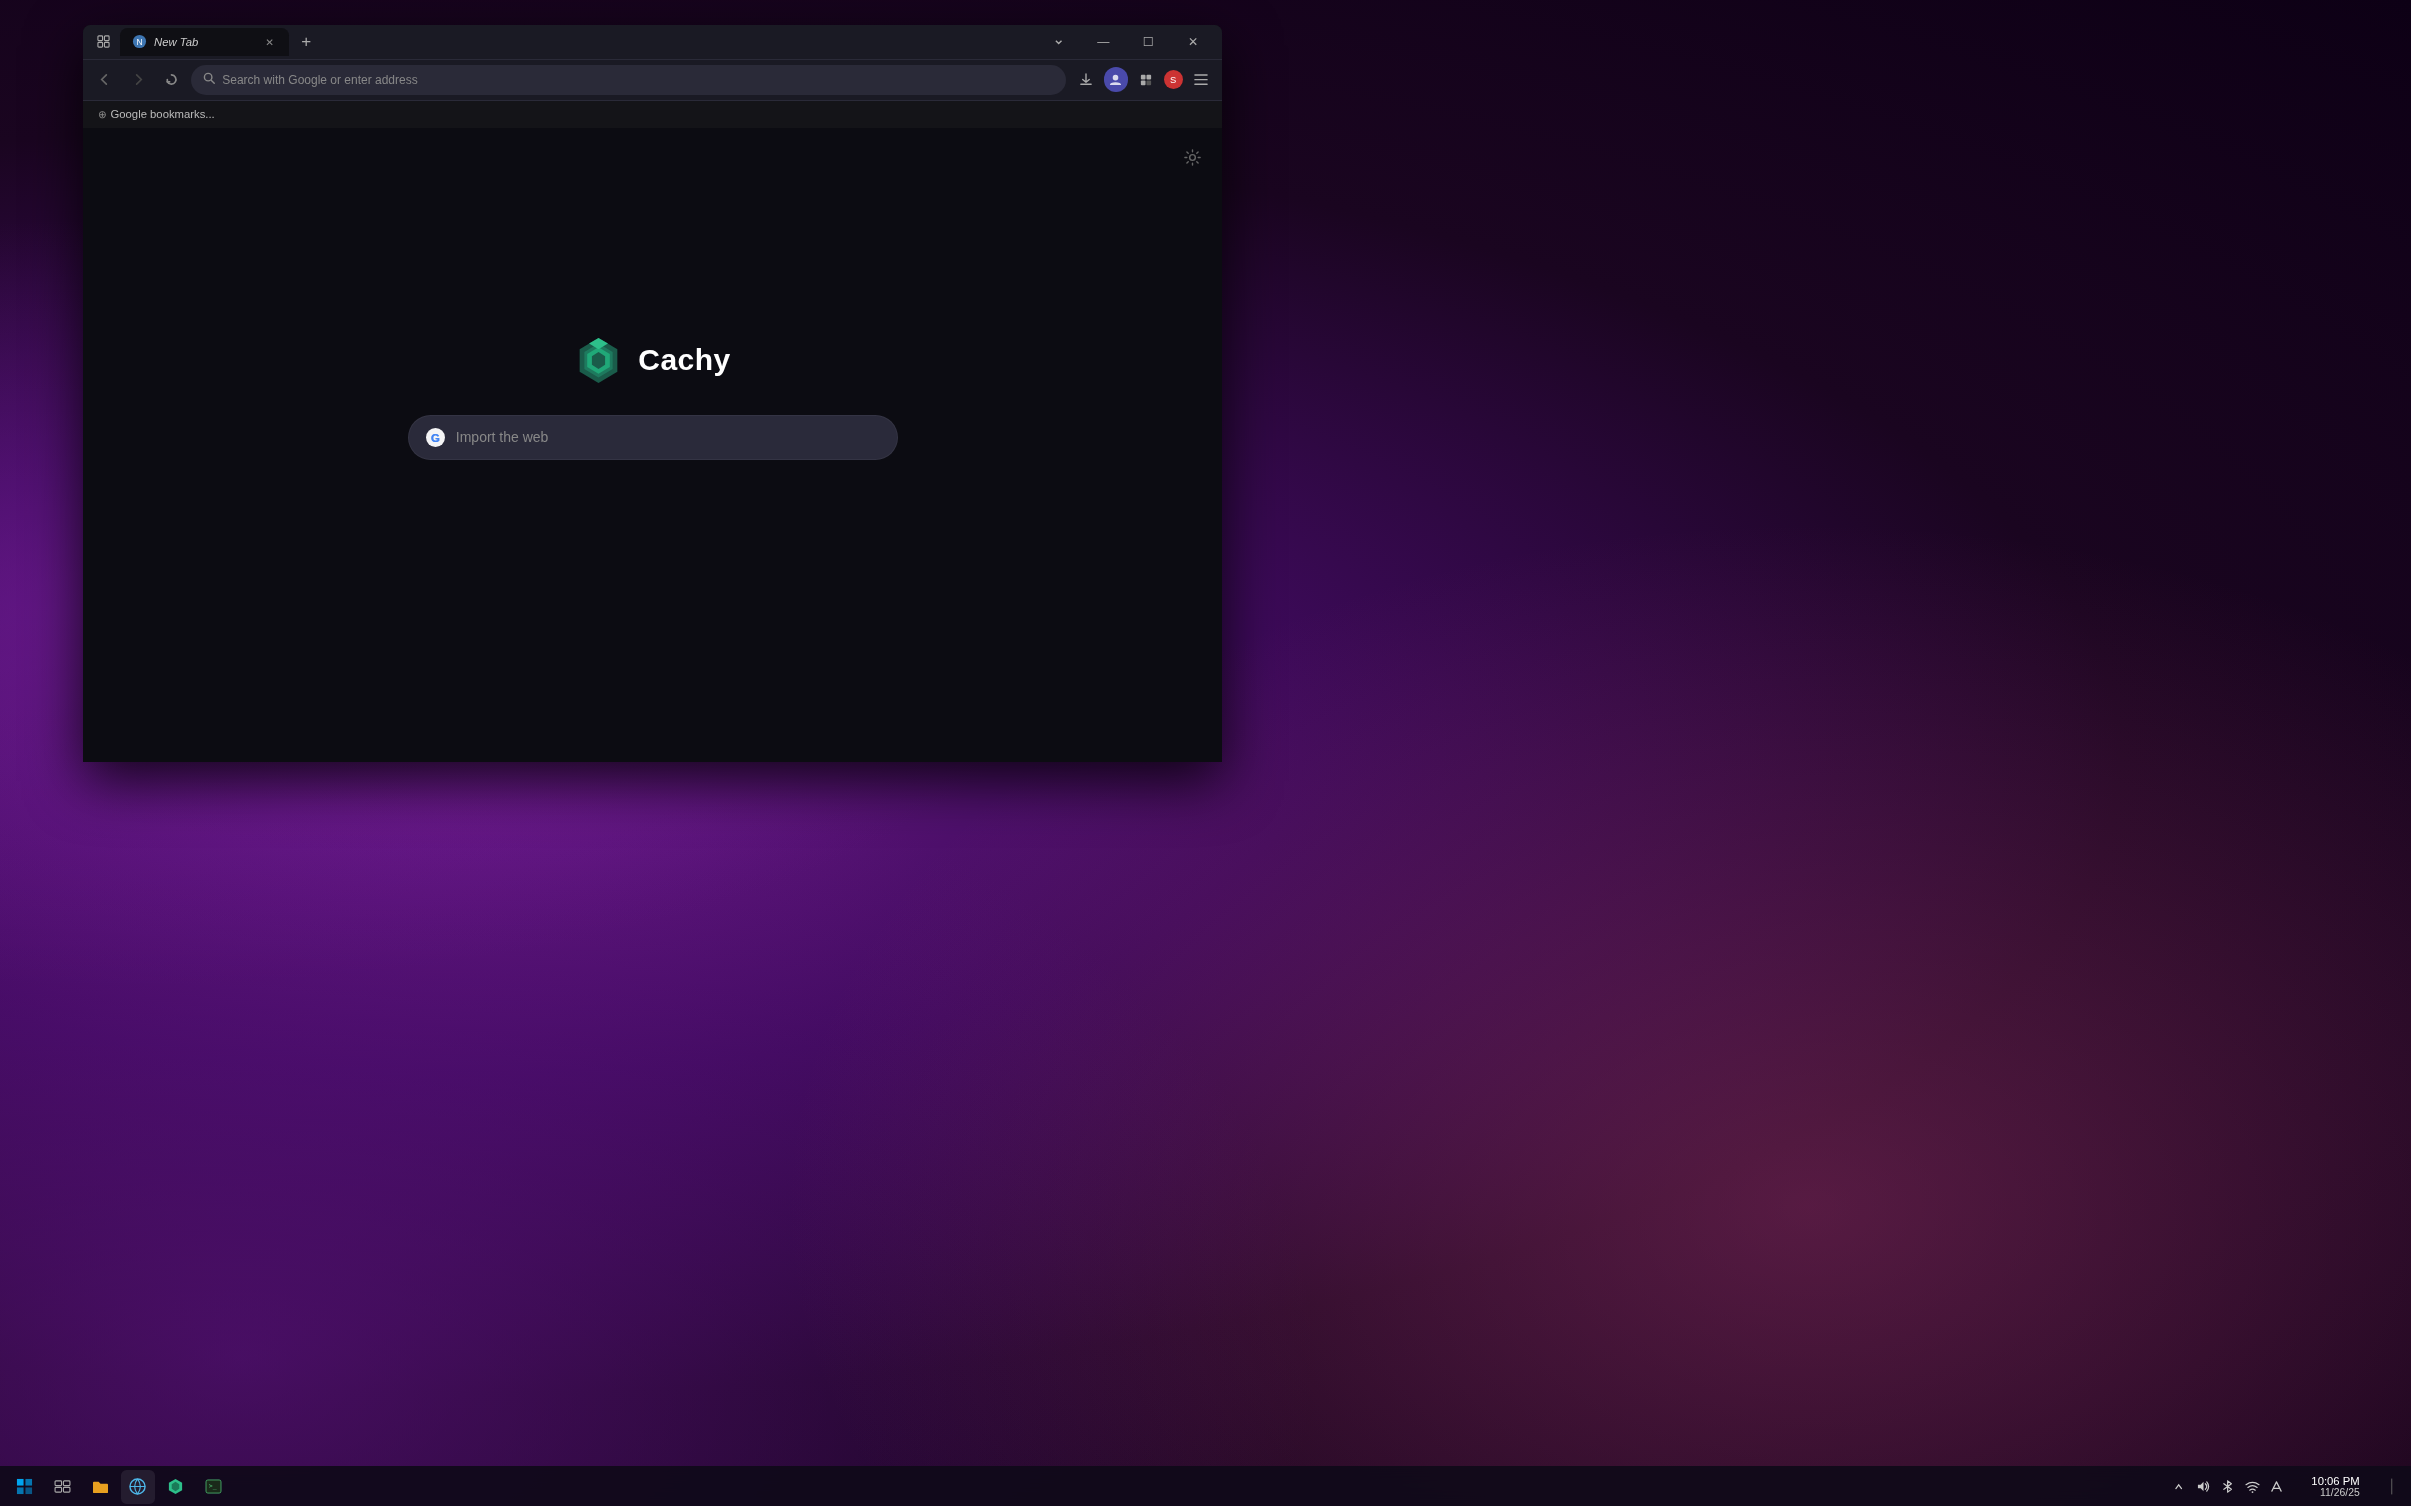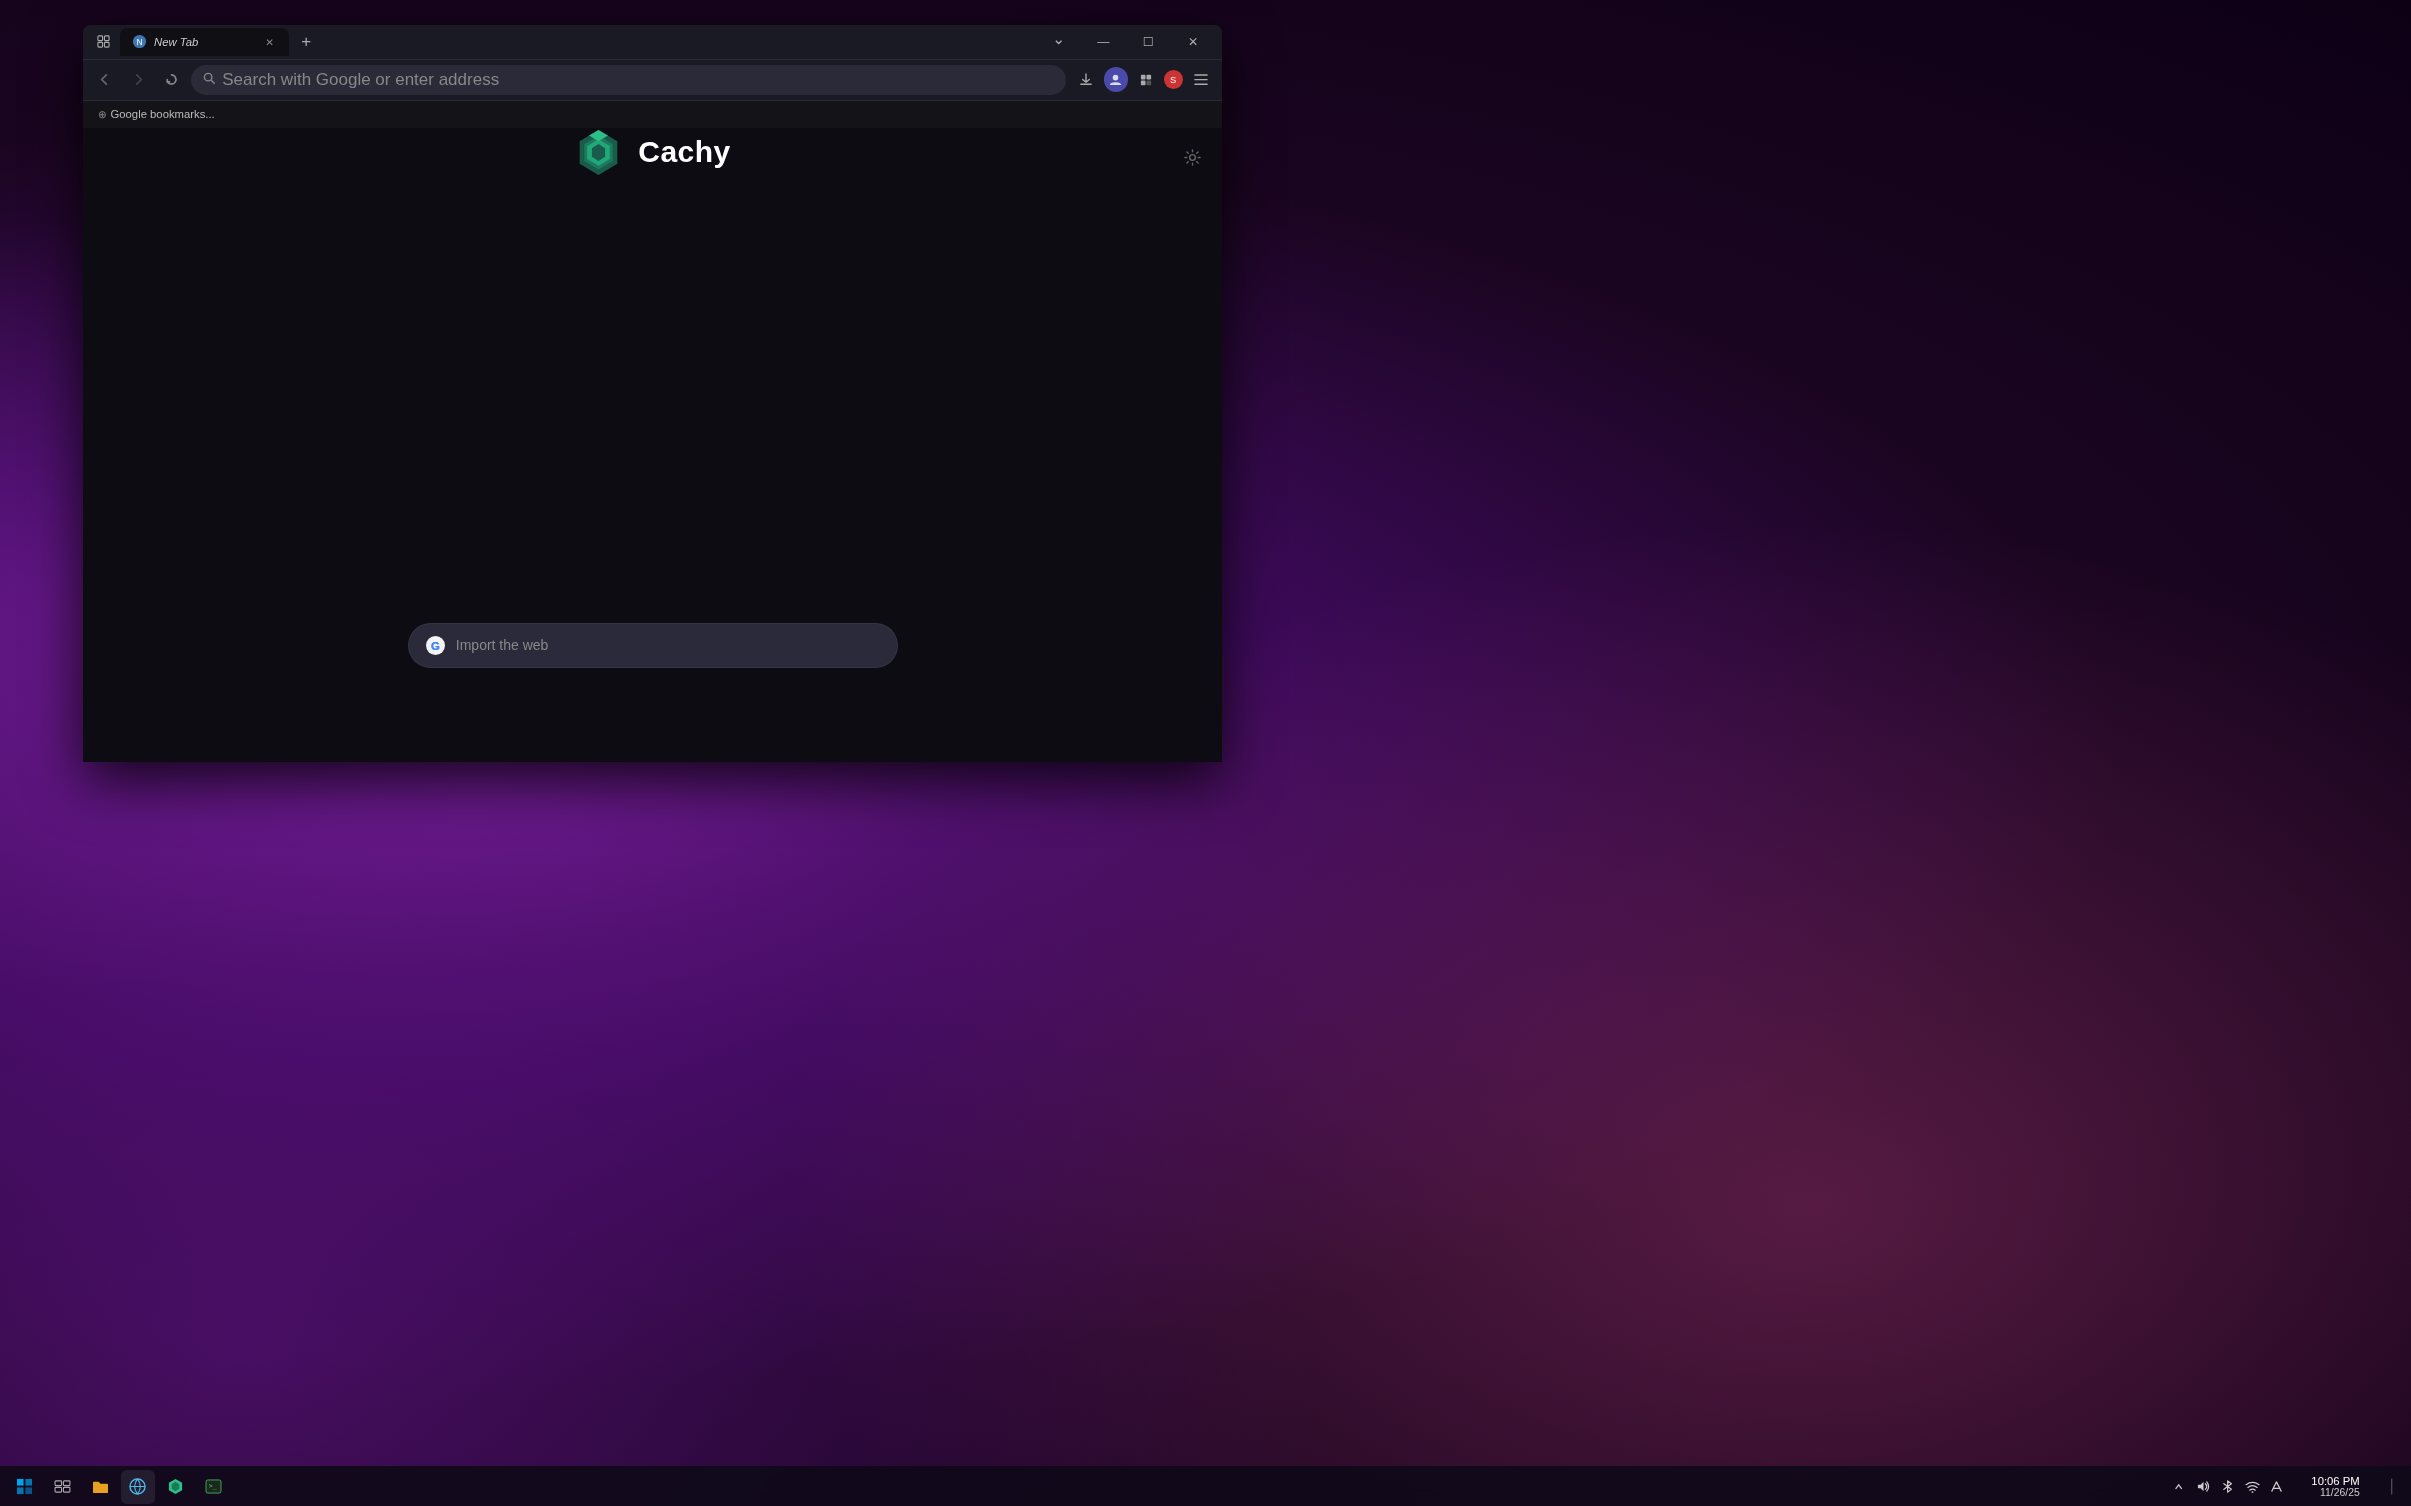--- a/index.html
+++ b/index.html
@@ -183,21 +183,21 @@
       cursor: text;
     }
 
     .address-bar-icon {
       color: #888;
       font-size: 11.3px;
       flex-shrink: 0;
     }
 
     .address-bar-text {
-      font-size: 17px;
+      font-size: 12px;
       color: #888;
       flex: 1;
     }
 
     .toolbar-right {
       display: flex;
       align-items: center;
       gap: 3.8px;
     }
 
@@ -267,21 +267,21 @@
       font-size: 10.4px;
     }
 
     
     .browser-content {
       flex: 1;
       background: #0c0c12;
       display: flex;
       flex-direction: column;
       align-items: center;
-      justify-content: space-between;
+      justify-content: center;
       position: relative;
       padding-bottom: 94px;
     }
 
     
     .settings-gear {
       position: absolute;
       top: 15px;
       right: 15px;
       width: 30px;

